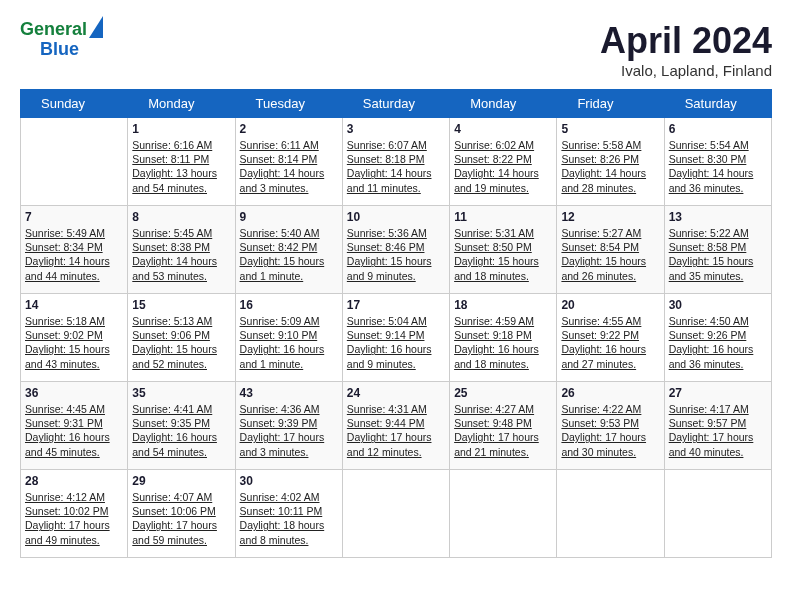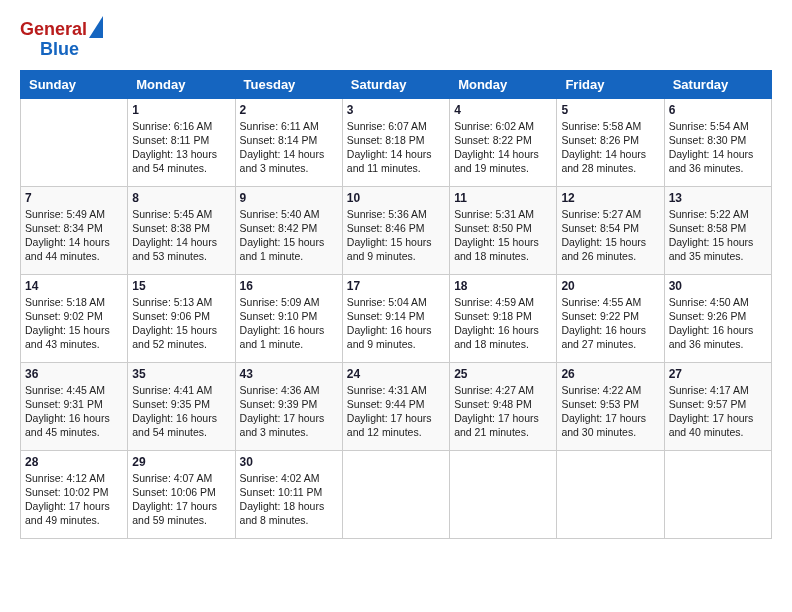--- a/index.html
+++ b/index.html
@@ -21,21 +21,21 @@
       align-items: center;
       gap: 4px;
     }
     .logo-text {
       display: flex;
       flex-direction: column;
       font-weight: bold;
       font-size: 18px;
       line-height: 1.1;
     }
-    .logo-general { color: #b91c1c; }
+    .logo-general { color: #15803d; }
     .logo-blue { color: #1565c0; margin-left: 20px; }
     .logo-triangle {
       width: 0;
       height: 0;
       border-left: 14px solid transparent;
       border-bottom: 22px solid #1565c0;
       margin-left: 2px;
       margin-top: -4px;
     }
     .title-area {
@@ -51,43 +51,44 @@
       color: #333;
     }
     table {
       width: 100%;
       border-collapse: collapse;
       font-size: 11px;
     }
     thead tr th {
       background-color: #1565c0;
       color: #fff;
-      padding: 6px 8px;
+      padding: 6px 20px;
       text-align: left;
       font-size: 13px;
-      font-weight: bold;
+      font-weight: normal;
       border: 1px solid #1565c0;
     }
     tbody tr td {
       border: 1px solid #ccc;
       vertical-align: top;
       padding: 4px;
       height: 88px;
       width: 106px;
     }
     .day-number {
       font-weight: bold;
       font-size: 12px;
       color: #1a1a2e;
       margin-bottom: 2px;
     }
     .day-detail {
       font-size: 10.5px;
       color: #222;
       line-height: 1.35;
+      text-decoration: underline;
     }
     .empty-cell {
       background: #f9f9f9;
     }
     tbody tr:nth-child(even) td {
       background: #f9f9f9;
     }
     tbody tr:nth-child(odd) td {
       background: #fff;
     }
@@ -98,20 +99,24 @@
 <div class="header-area">
   <div class="logo">
     <div style="display:flex;align-items:flex-start;">
       <div class="logo-text">
         <span class="logo-general">General</span>
         <span class="logo-blue">Blue</span>
       </div>
       <div class="logo-triangle"></div>
     </div>
   </div>
+  <div class="title-area">
+    <div class="month-title">April 2024</div>
+    <div class="location">Ivalo, Lapland, Finland</div>
+  </div>
 </div>
 
 <table>
   <thead>
     <tr id="header-row">
         <th>Sunday</th>
         <th>Monday</th>
         <th>Tuesday</th>
         <th>Saturday</th>
         <th>Monday</th>

